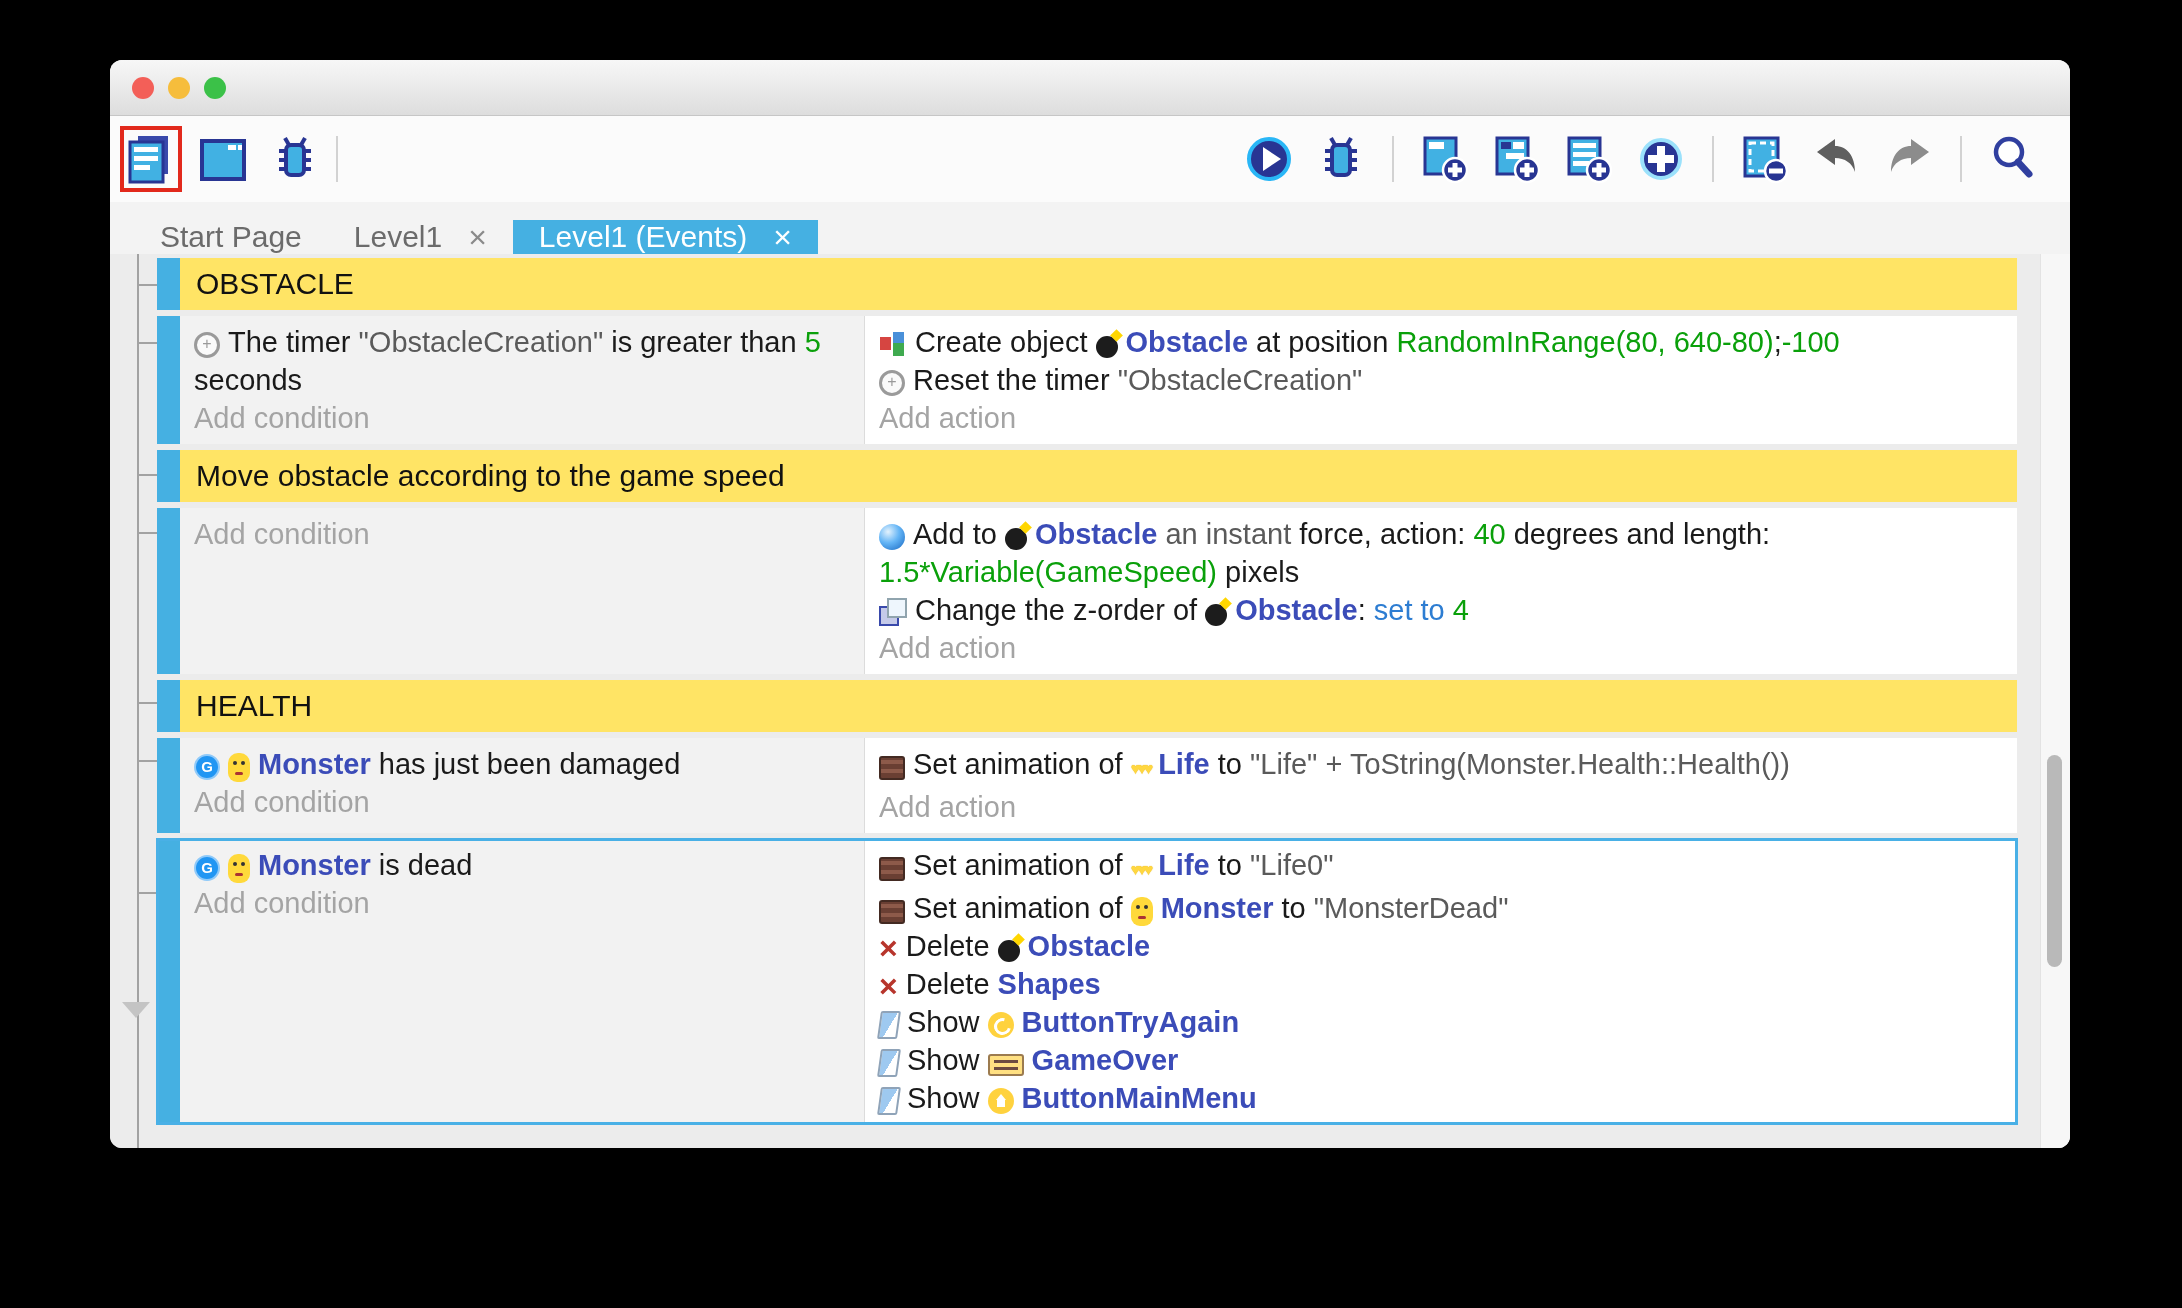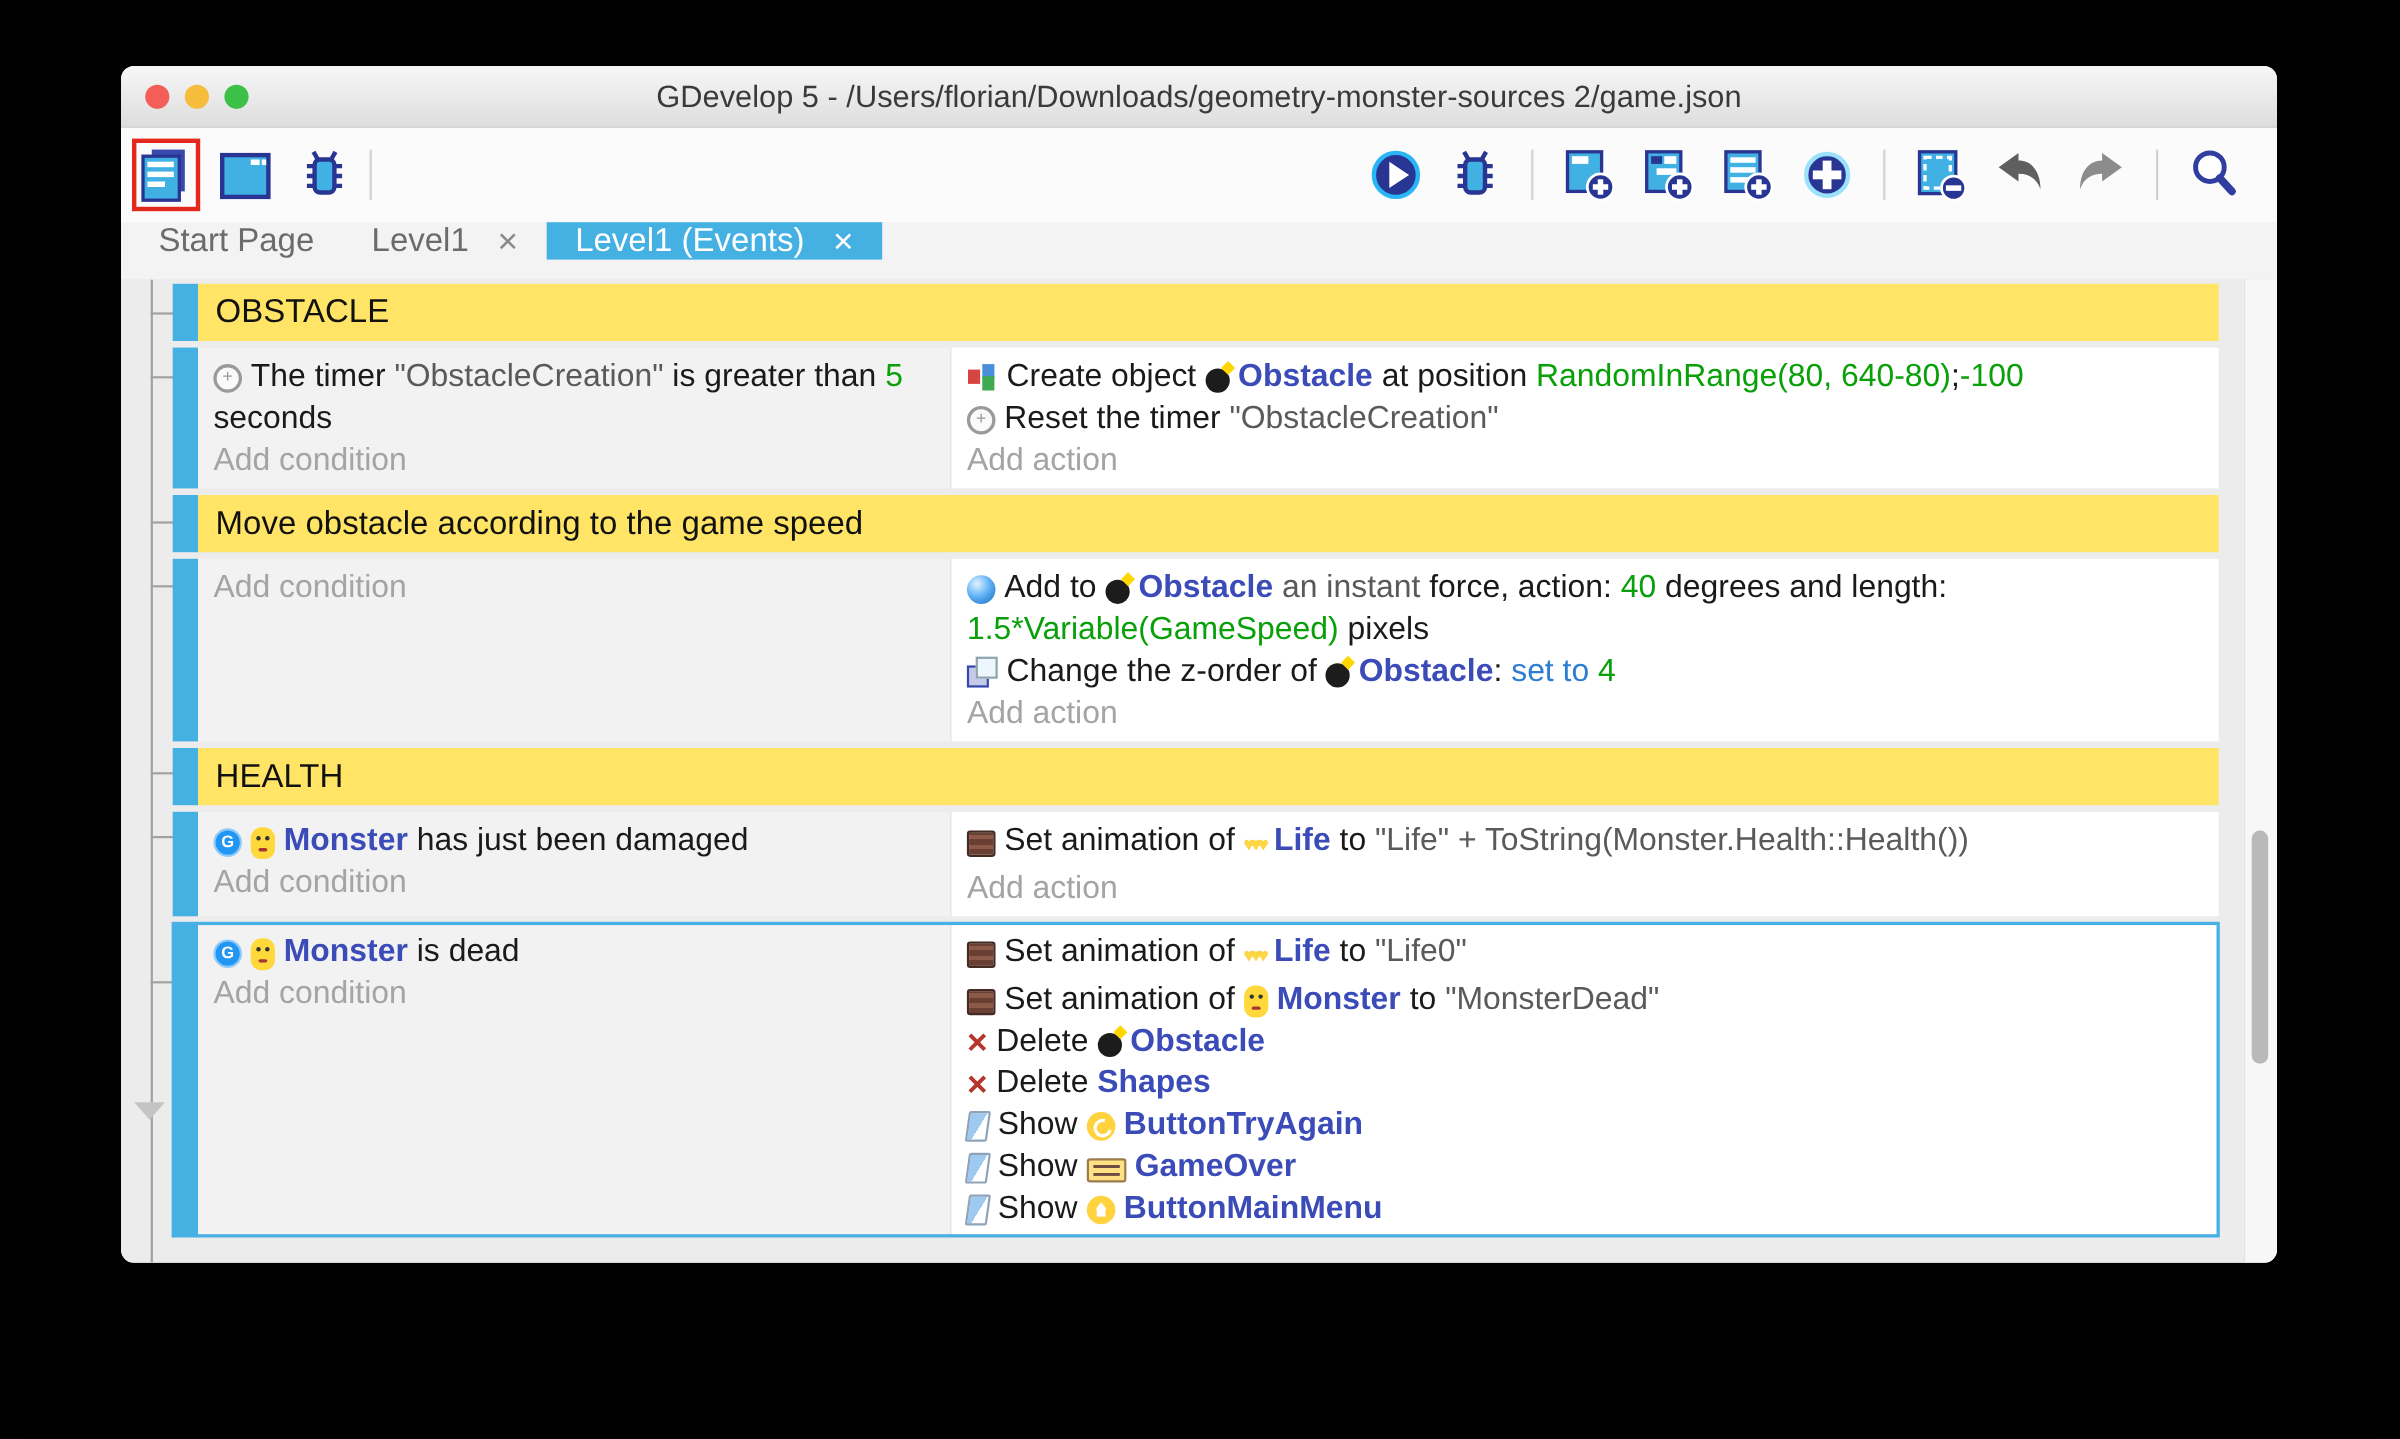--- a/index.html
+++ b/index.html
@@ -18,21 +18,21 @@
   .tl.red{background:#f35f58}.tl.yellow{background:#f6bd3c}.tl.green{background:#3bc148}
   .title-text{font-size:28px;color:#3a3a3a;font-weight:500}
   
   .toolbar{height:86px;background:#fbfbfb;display:flex;align-items:center;padding:0 26px 0 10px}
   .tb-group{display:flex;align-items:center;gap:10px}
   .tb-btn{width:62px;height:66px;display:flex;align-items:center;justify-content:center;background:transparent;border:none;cursor:pointer}
   .tb-btn.highlight{border:4px solid #e2291c}
   .tb-sep{width:2px;height:46px;background:#d2d2d2;margin:0 10px}
   .tb-spacer{flex:1}
   
-  .tabbar{height:52px;background:#f3f3f3;display:flex;align-items:flex-start;padding-left:8px}
+  .tabbar{height:52px;background:#f3f3f3;display:flex;align-items:flex-end;padding-left:24px}
   .tab{display:flex;align-items:center;padding:0 26px;font-size:30px;color:#6b6b6b;gap:26px;cursor:pointer}
   .tab.active{background:var(--accent-blue);color:#fff}
   .tab-close{font-size:32px;line-height:30px;color:#8a8a8a}
   .tab.active .tab-close{color:#fff}
   
   .events-area{position:relative;height:894px;background:#ececec;overflow:hidden}
   .gutter-line{position:absolute;left:27px;top:0;width:2px;height:100%;background:#a2a2a2}
   .tick{position:absolute;left:27px;width:22px;height:2px;background:#a2a2a2}
   .collapse-arrow{position:absolute;left:12px;width:0;height:0;border-left:14px solid transparent;border-right:14px solid transparent;border-top:16px solid #c4c4c4}
   .events-list{position:absolute;left:47px;top:4px;width:1883px}
@@ -88,21 +88,20 @@
 
 <div class="stage">
   <div class="window">
 
     <div class="titlebar">
       <div class="traffic">
         <span class="tl red"></span>
         <span class="tl yellow"></span>
         <span class="tl green"></span>
       </div>
-      <span class="title-text">GDevelop 5 - /Users/florian/Downloads/geometry-monster-sources 2/game.json</span>
     </div>
 
     <div class="toolbar">
       <div class="tb-group">
         <button class="tb-btn highlight">
           <svg width="52" height="52" viewBox="0 0 52 52">
               <rect x="13" y="3" width="30" height="38" fill="#3949ab"></rect>
               <rect x="5" y="9" width="33" height="40" fill="#41b1e3" stroke="#283593" stroke-width="3"></rect>
               <rect x="9" y="14" width="24" height="5" fill="#fff"></rect>
               <rect x="9" y="23" width="24" height="5" fill="#fff"></rect>

